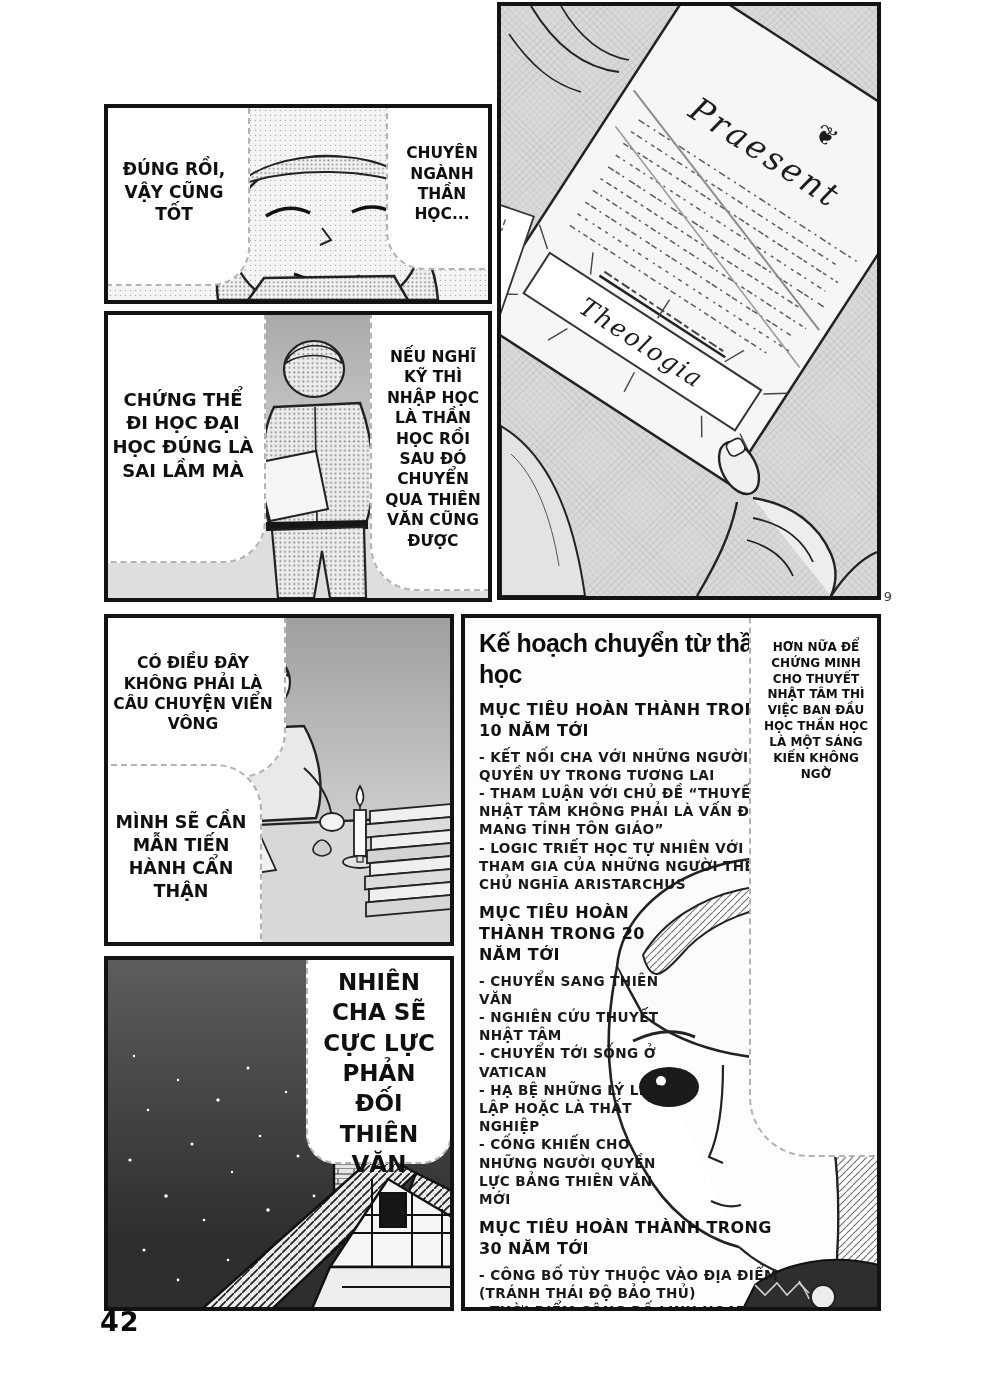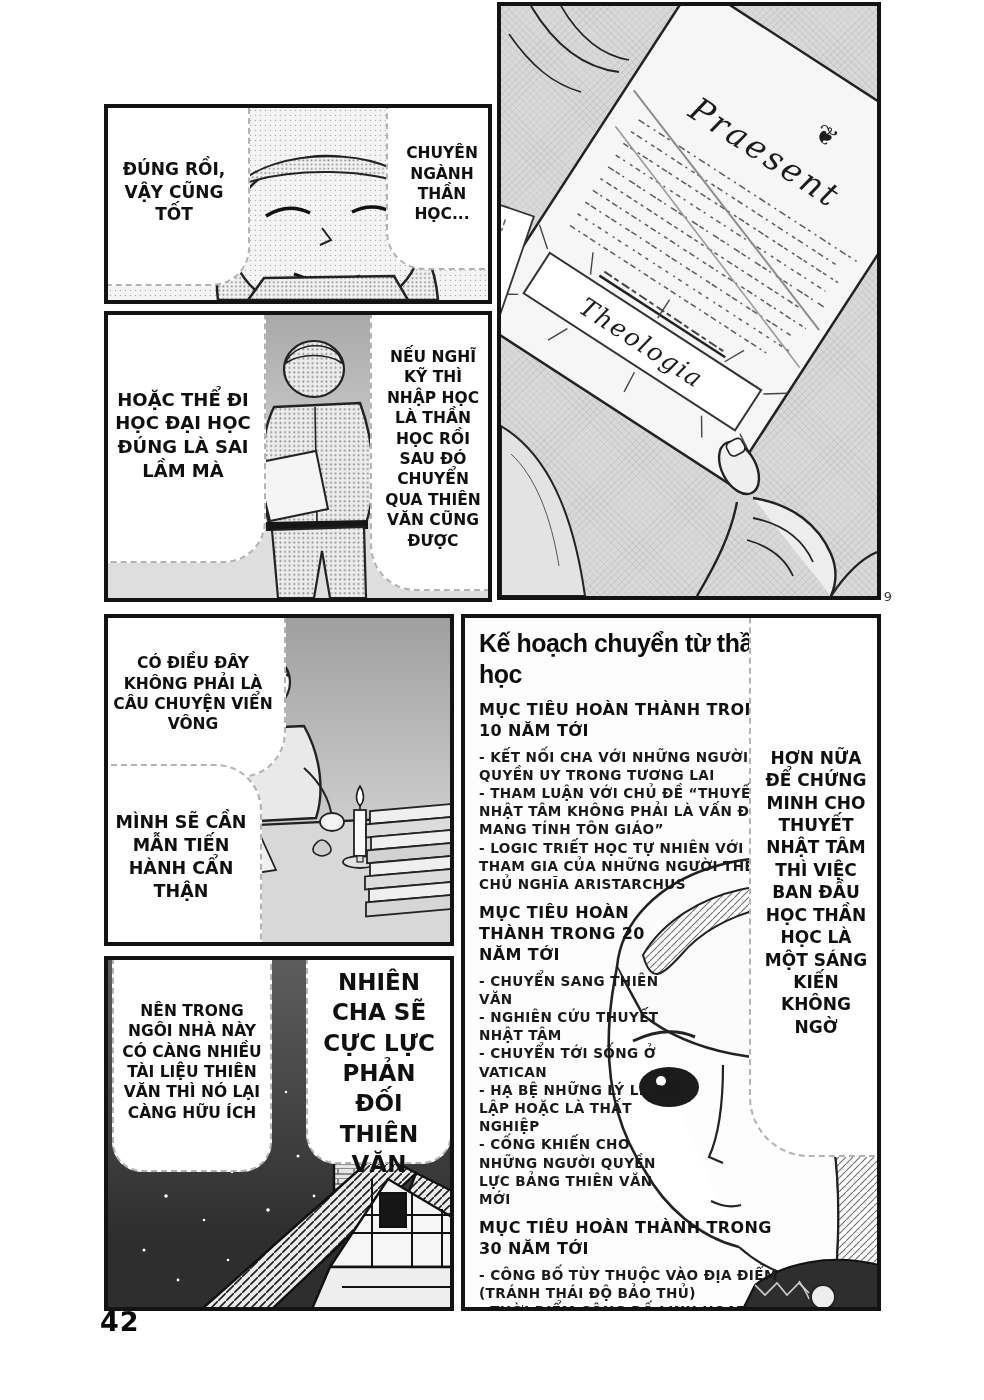--- a/index.html
+++ b/index.html
@@ -40,21 +40,21 @@
   .plan-title{font-family:"Liberation Sans",sans-serif;font-weight:bold;font-size:26px;
               letter-spacing:-0.5px;transform:scaleX(0.96);transform-origin:left;
               width:320px;color:#0d0d0d;margin-bottom:6px;}
   .sec{font-weight:bold;letter-spacing:0.4px;}
   .sec-h{font-size:16px;margin:10px 0 6px 0;line-height:1.3;}
   .sec-i{font-size:13.6px;line-height:1.34;color:#1a1a1a;}
   .s1{width:302px;}
   .s2{width:206px;}
   .s3{width:306px;}
   #p5 .br5{right:-6px;top:-6px;width:134px;height:545px;border-radius:0 0 0 60px;
-           font-size:17px;z-index:5;align-items:center;padding-top:26px;border-left-style:dashed;}
+           font-size:12px;z-index:5;align-items:flex-start;padding-top:26px;border-left-style:dashed;}
   .face5{position:absolute;right:-2px;bottom:-2px;z-index:1;}
   .sky{position:absolute;inset:0;z-index:0;}
   .house{position:absolute;right:-2px;bottom:-2px;z-index:2;}
   .artfill{position:absolute;inset:0;z-index:1;}
   #num9{right:92px;top:589px;font-size:13px;font-weight:normal;color:#3c3c3c;}
   #num97{left:100px;top:1306px;font-size:27px;letter-spacing:1px;color:#0a0a0a;}
 </style>
 </head>
 <body>
 
@@ -174,21 +174,21 @@
       </defs>
       <ellipse cx="206" cy="54" rx="30" ry="28" fill="url(#dots3)" stroke="#222" stroke-width="2.2"></ellipse>
       <path d="M178,48 C184,26 230,24 234,48 C220,38 192,38 178,48 Z" fill="url(#dots3)" stroke="#222" stroke-width="1.6"></path>
       <path d="M166,92 L252,88 C268,130 268,180 258,208 L162,212 C150,170 152,120 166,92 Z" fill="url(#dots3)" stroke="#222" stroke-width="2.4"></path>
       <line x1="207" y1="92" x2="209" y2="208" stroke="#222" stroke-width="1.6"></line>
       <polygon points="148,148 208,136 220,194 162,206" fill="#f5f5f5" stroke="#222" stroke-width="2"></polygon>
       <rect x="158" y="206" width="102" height="9" fill="#161616" transform="rotate(-1 209 210)"></rect>
       <path d="M164,215 L256,212 L258,283 L222,283 L214,236 L206,283 L170,283 Z" fill="url(#dots3)" stroke="#222" stroke-width="2.2"></path>
     </svg>
     <div class="bub bl">
-      <span>HOẶC THỂ ĐI HỌC ĐẠI HỌC ĐÚNG LÀ SAI LẦM MÀ</span>
+      <span>CHỨNG THỂ ĐI HỌC ĐẠI HỌC ĐÚNG LÀ SAI LẦM MÀ</span>
     </div>
     <div class="bub br">
       <span>NẾU NGHĨ KỸ THÌ NHẬP HỌC LÀ THẦN HỌC RỒI SAU ĐÓ CHUYỂN QUA THIÊN VĂN CŨNG ĐƯỢC</span>
     </div>
   </div>
 
   <div class="panel" id="p4">
     <svg class="artfill" width="342" height="324" viewBox="0 0 342 324">
       <polygon points="0,214 342,198 342,324 0,324" fill="#d8d8d8"></polygon>
       <line x1="0" y1="214" x2="342" y2="198" stroke="#222" stroke-width="2.4"></line>
@@ -346,22 +346,19 @@
         <line x1="150" y1="124" x2="250" y2="124"></line>
         <line x1="170" y1="70" x2="170" y2="158"></line>
         <line x1="210" y1="84" x2="210" y2="158"></line>
         <line x1="240" y1="100" x2="240" y2="158"></line>
       </g>
       <rect x="178" y="84" width="26" height="34" fill="#161616" stroke="#111" stroke-width="2"></rect>
 
       <polygon points="128,158 250,158 250,200 110,200" fill="#eeeeee" stroke="#111" stroke-width="2.4"></polygon>
       <line x1="140" y1="178" x2="250" y2="178" stroke="#111" stroke-width="2"></line>
     </svg>
-    <div class="bub bl">
-      <span>NÊN TRONG NGÔI NHÀ NÀY CÓ CÀNG NHIỀU TÀI LIỆU THIÊN VĂN THÌ NÓ LẠI CÀNG HỮU ÍCH</span>
-    </div>
     <div class="bub br">
       <span>TUY NHIÊN CHA SẼ CỰC LỰC PHẢN ĐỐI THIÊN VĂN</span>
     </div>
   </div>
 
   <div class="pageno" id="num97">42</div>
 </div>
 
 </body></html>

